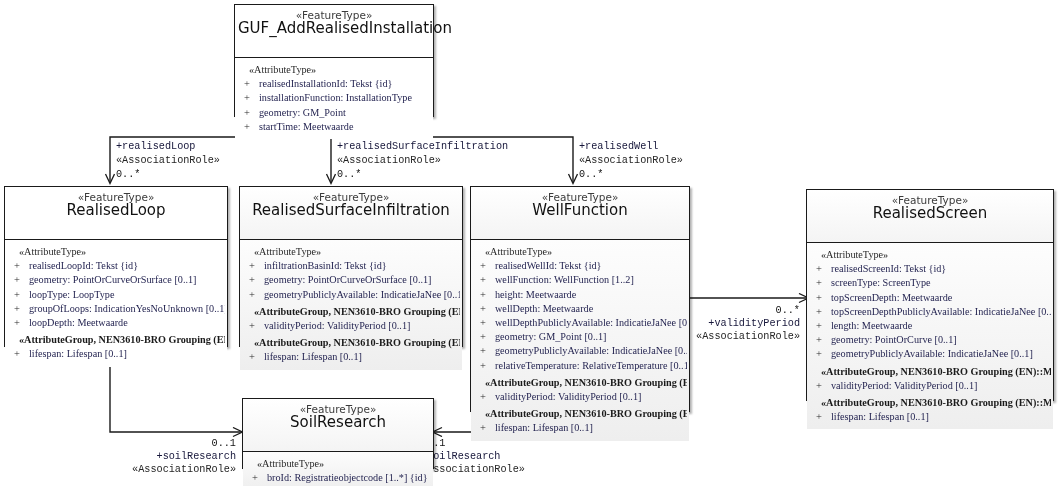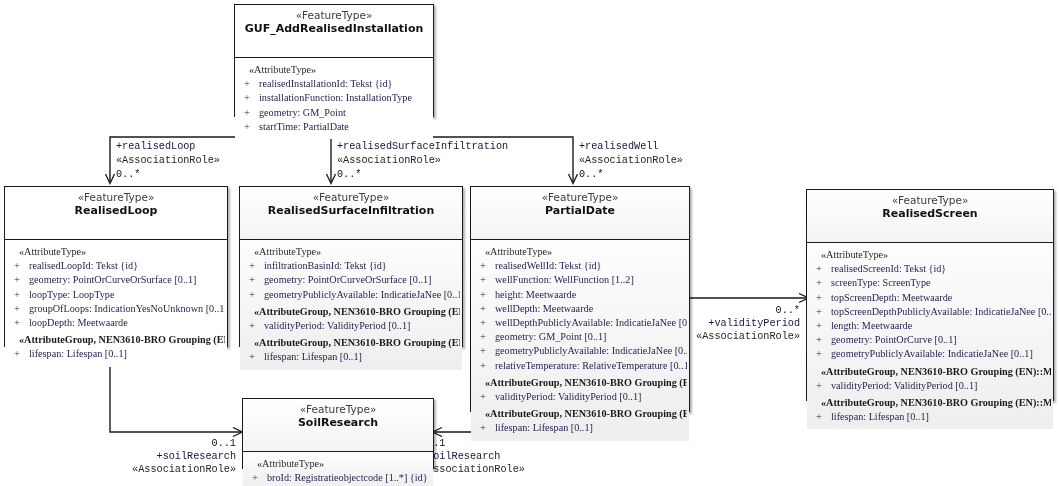--- a/index.html
+++ b/index.html
@@ -33,22 +33,22 @@
   }
   .stereotype {
     display: block;
     font-size: 10.5px;
     color: #3b3b3b;
     line-height: 13px;
     white-space: nowrap;
   }
   .classname {
     display: block;
-    font-size: 11px;
-    font-weight: bold;
+    font-size: 15px;
+    font-weight: normal;
     color: #111111;
     line-height: 13px;
     white-space: nowrap;
   }
   .uml-body {
     box-sizing: border-box;
     padding: 5px 2px 5px 2px;
     background: linear-gradient(to bottom, #fdfdfd 0%, #eeeeee 100%);
     font-family: Liberation Serif, serif;
   }
@@ -195,21 +195,21 @@
       <span class="attr-row">
         <span class="vis">+</span>
         <span>installationFunction: InstallationType</span>
       </span>
       <span class="attr-row">
         <span class="vis">+</span>
         <span>geometry: GM_Point</span>
       </span>
       <span class="attr-row">
         <span class="vis">+</span>
-        <span>startTime: PartialDate</span>
+        <span>startTime: Meetwaarde</span>
       </span>
     </div>
   </div>
 
   <div class="uml-class plain" style="left:4px; top:186px; width:224px; height:161px;">
     <div class="uml-header">
       <span class="stereotype">«FeatureType»</span>
       <span class="classname">RealisedLoop</span>
     </div>
     <div class="uml-body">
@@ -270,21 +270,21 @@
       <span class="attr-row">
         <span class="vis">+</span>
         <span>lifespan: Lifespan [0..1]</span>
       </span>
     </div>
   </div>
 
   <div class="uml-class" style="left:470px; top:186px; width:220px; height:226px;">
     <div class="uml-header">
       <span class="stereotype">«FeatureType»</span>
-      <span class="classname">PartialDate</span>
+      <span class="classname">WellFunction</span>
     </div>
     <div class="uml-body">
       <span class="section-label">«AttributeType»</span>
       <span class="attr-row">
         <span class="vis">+</span>
         <span>realisedWellId: Tekst {id}</span>
       </span>
       <span class="attr-row">
         <span class="vis">+</span>
         <span>wellFunction: WellFunction [1..2]</span>

